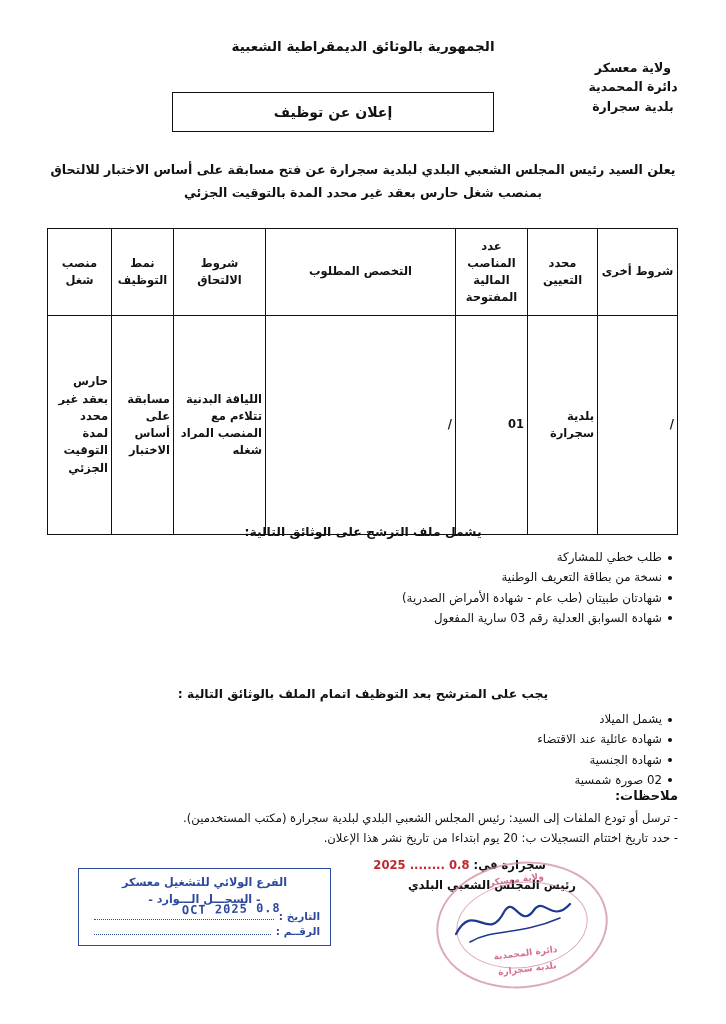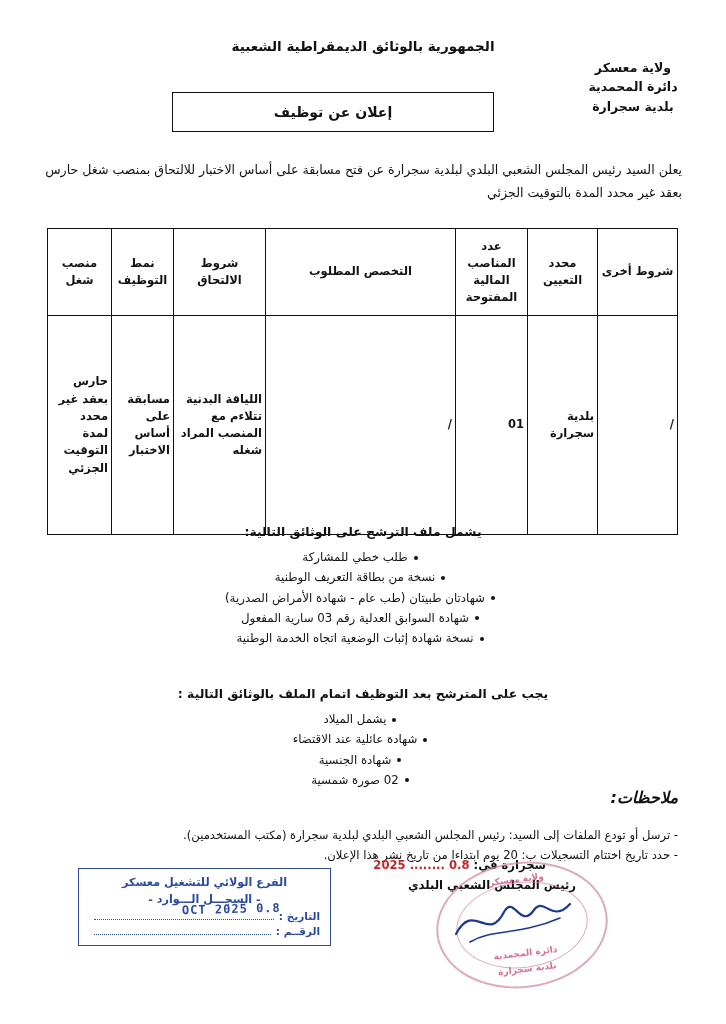--- a/index.html
+++ b/index.html
@@ -57,22 +57,23 @@
     font-size: 14px;
     font-weight: bold;
   }
 
   .intro {
     position: absolute;
     top: 158px;
     right: 44px;
     left: 44px;
     font-size: 12.6px;
-    font-weight: normal;
+    font-weight: bold;
     line-height: 1.85;
+    text-align: center;
   }
 
   
   table.main {
     position: absolute;
     top: 228px;
     right: 48px;
     width: 630px;
     border-collapse: collapse;
     table-layout: fixed;
@@ -110,23 +111,22 @@
     left: 48px;
   }
   .docs-2 {
     position: absolute;
     top: 686px;
     right: 48px;
     left: 48px;
   }
   ul.doclist {
     list-style: none;
-    margin: 8px;
+    margin: 0;
     padding: 0;
-    text-align: center;
   }
   ul.doclist li {
     font-size: 11.8px;
     line-height: 1.72;
     position: relative;
     display: block;
   }
   ul.doclist li .bullet {
     display: inline-block;
     width: 4px;
@@ -140,24 +140,23 @@
 
   
   .notes {
     position: absolute;
     top: 788px;
     right: 48px;
     left: 48px;
     text-align: right;
   }
   .notes .ntitle {
-    font-size: 16px;
-    font-weight: bold;
-    margin-bottom: 18px;
-    font-style: italic;
+    font-size: 13px;
+    font-weight: bold;
+    margin-bottom: 5px;
   }
   .notes .nline {
     font-size: 11.6px;
     line-height: 1.75;
   }
 
   
   .date-line {
     position: absolute;
     top: 858px;
@@ -306,21 +305,20 @@
     </tbody>
   </table>
 
   <div class="docs-1">
     <div class="section-title">يشمل ملف الترشح على الوثائق التالية:</div>
     <ul class="doclist">
       <li><span class="bullet"></span><span>طلب خطي للمشاركة</span></li>
       <li><span class="bullet"></span><span>نسخة من بطاقة التعريف الوطنية</span></li>
       <li><span class="bullet"></span><span>شهادتان طبيتان (طب عام - شهادة الأمراض الصدرية)</span></li>
       <li><span class="bullet"></span><span>شهادة السوابق العدلية رقم 03 سارية المفعول</span></li>
-      <li><span class="bullet"></span><span>نسخة شهادة إثبات الوضعية اتجاه الخدمة الوطنية</span></li>
     </ul>
   </div>
 
   <div class="docs-2">
     <div class="section-title">يجب على المترشح بعد التوظيف اتمام الملف بالوثائق التالية :</div>
     <ul class="doclist">
       <li><span class="bullet"></span><span>يشمل الميلاد</span></li>
       <li><span class="bullet"></span><span>شهادة عائلية عند الاقتضاء</span></li>
       <li><span class="bullet"></span><span>شهادة الجنسية</span></li>
       <li><span class="bullet"></span><span>02 صورة شمسية</span></li>

